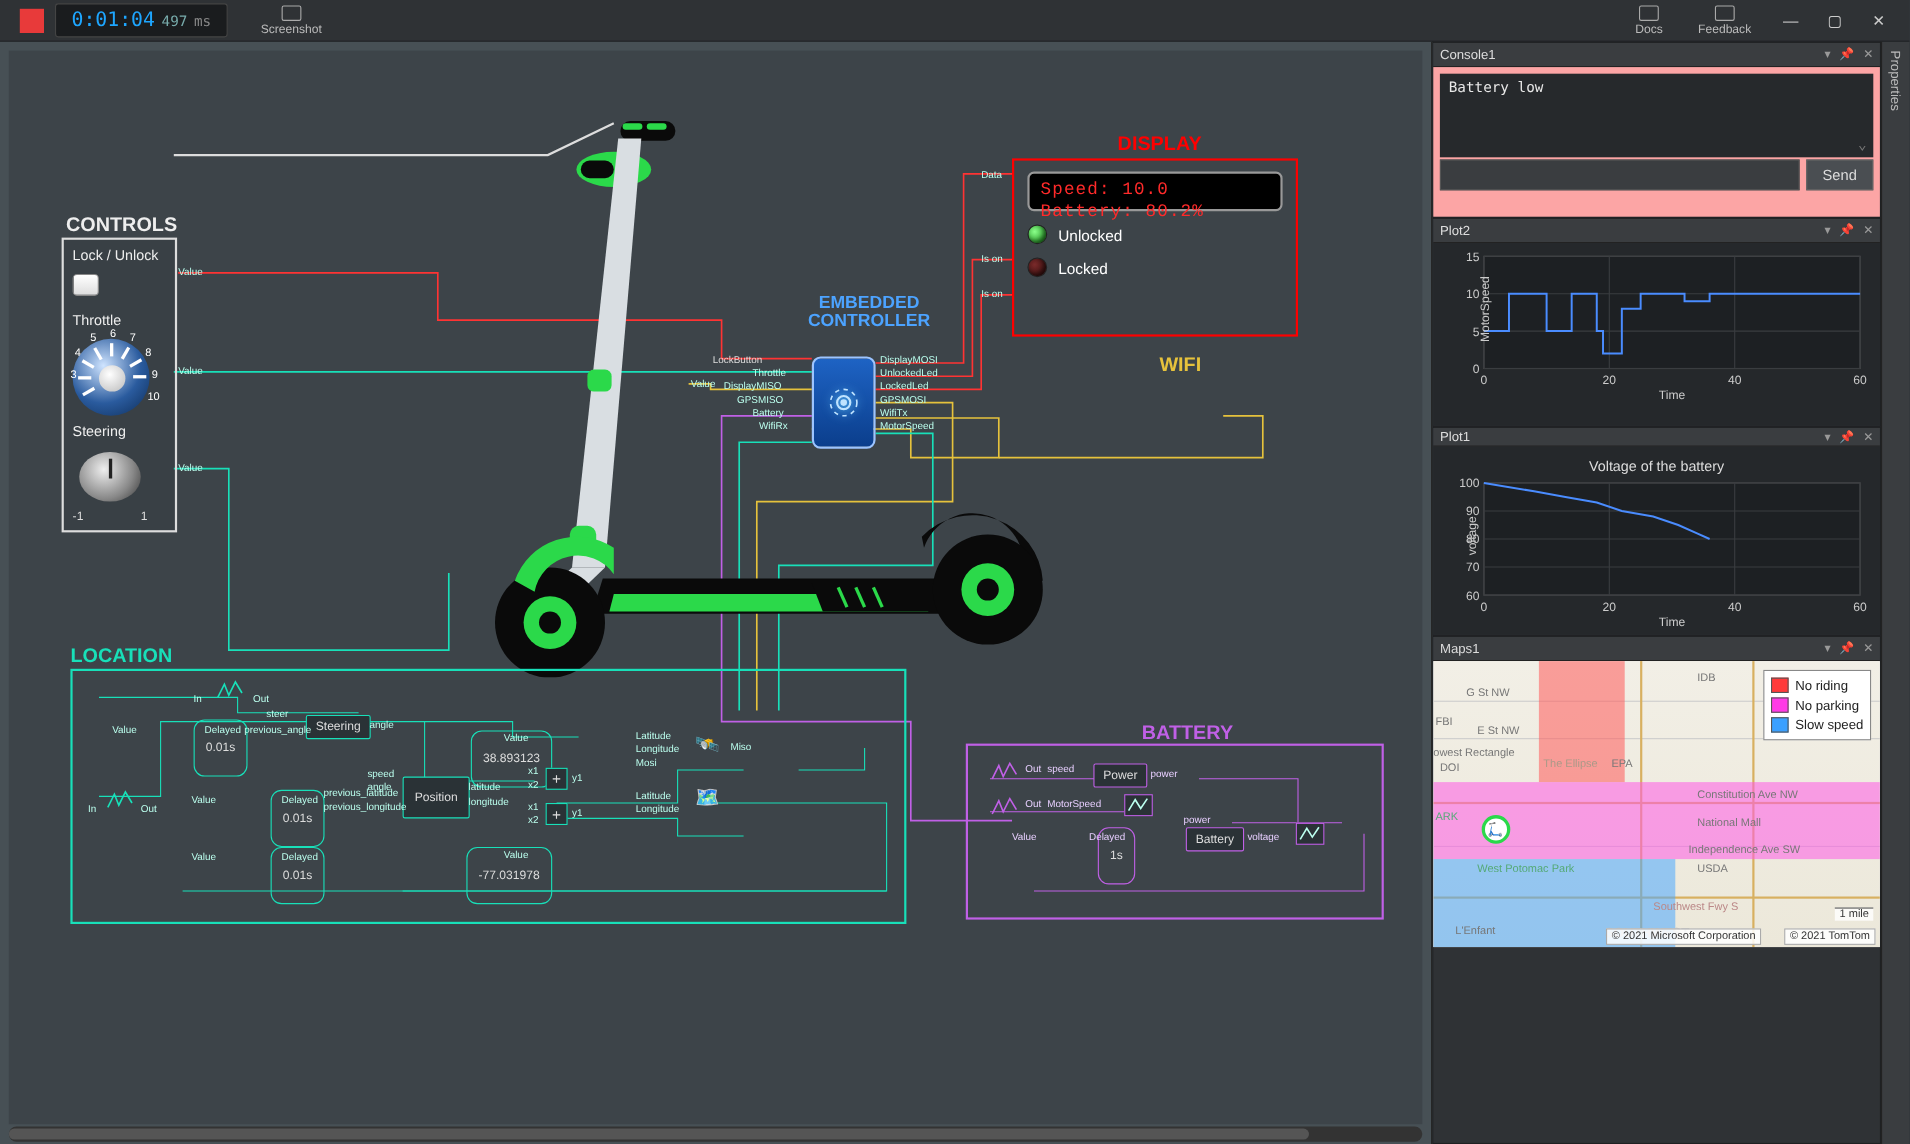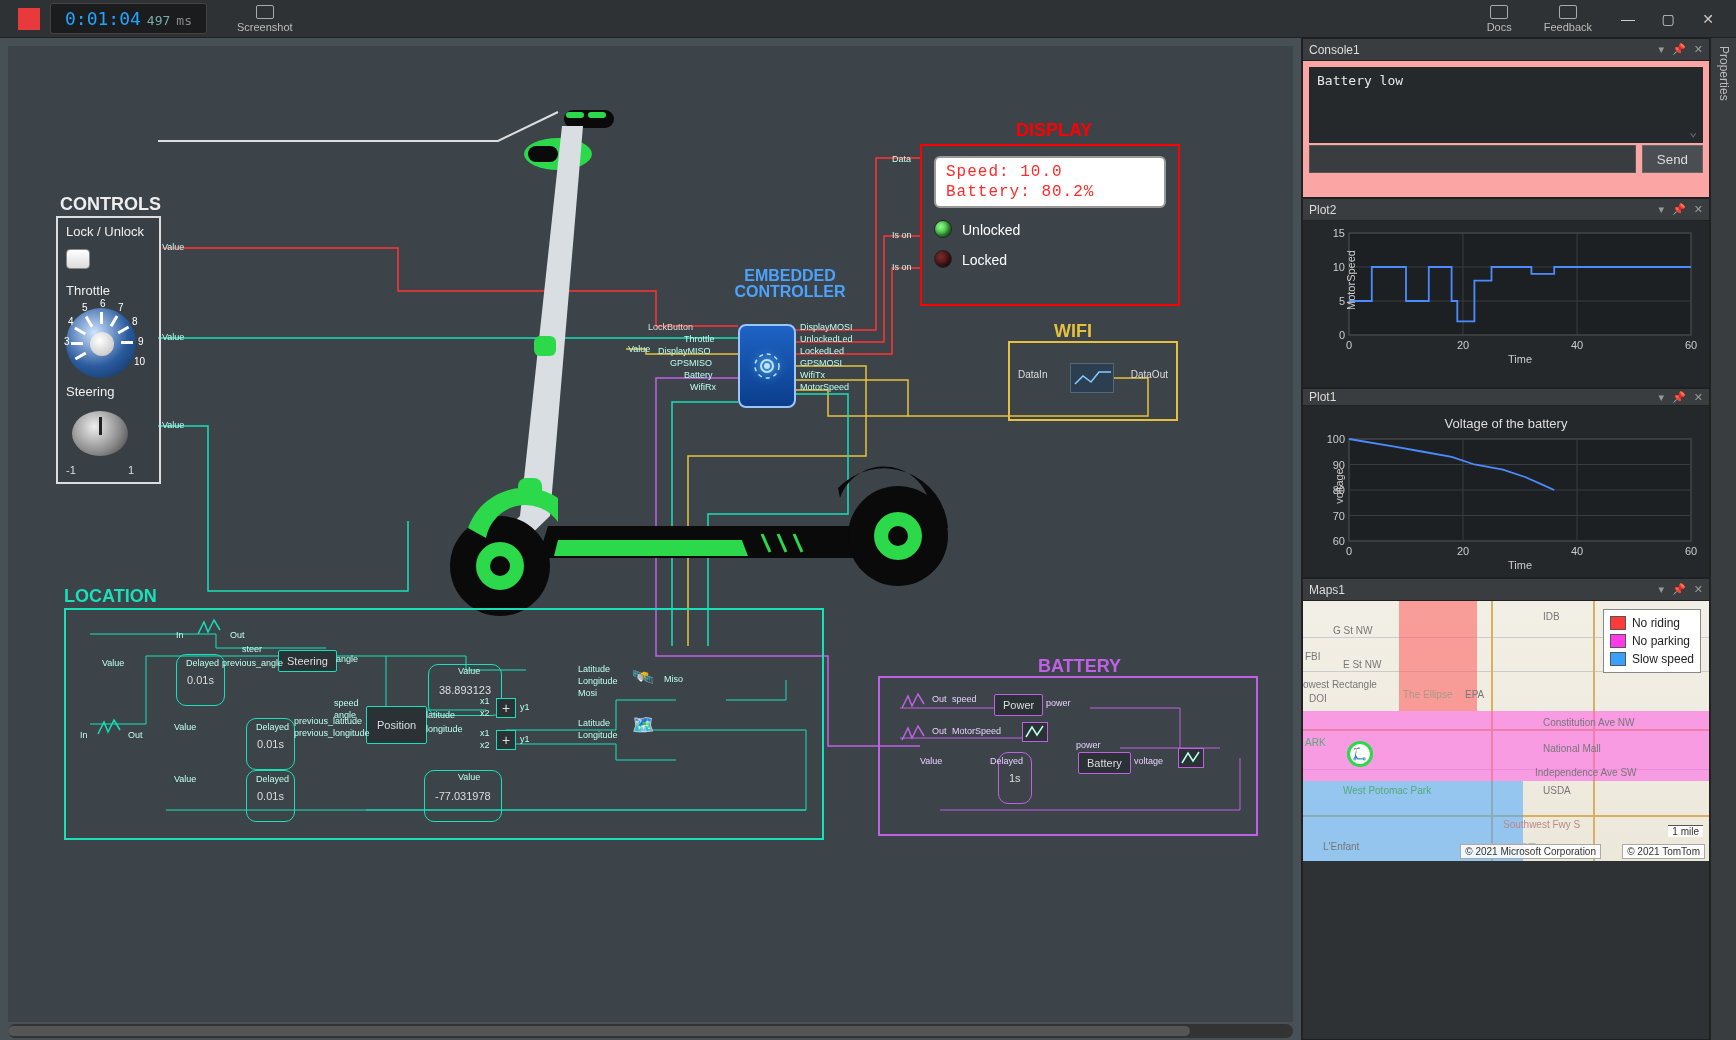--- a/index.html
+++ b/index.html
@@ -63,21 +63,21 @@
   .knob-steer { width:56px; height:56px; border-radius:50%; background:radial-gradient(circle at 40% 35%, #eee,#888 60%,#333); position:relative; margin:6px 0 0 6px;}
   .knob-steer .ptr { position:absolute; width:3px; height:18px; background:#222; left:27px; top:6px; transform-origin:2px 22px;}
   .steer-row { display:flex; justify-content:space-between; font-size:11px; margin-top:2px; color:#ddd;}
   
   #ec-label { left:702px; top:222px; width:160px; text-align:center; color:#4ca3ff; font-size:16px; line-height:16px;}
   #ec-box { position:absolute; left:730px; top:278px; width:58px; height:84px; background:linear-gradient(#1e63c4,#0b3e8c); border:2px solid #9cc4ff; border-radius:8px; display:flex; align-items:center; justify-content:center;}
   #ec-box svg { filter: drop-shadow(0 0 4px #6cf);}
   
   #display-label { left:1008px; top:74px; color:#f00; }
   #display-box { left:912px; top:98px; width:260px; height:162px; border-color:#f00; padding:10px 12px;}
-  #lcd { background:#ffffff; border:2px solid #999; border-radius:6px; height:52px; padding:4px 10px; font-family:"Courier New",monospace; font-size:16px; color:#ff2a2a; line-height:20px; letter-spacing:1px;}
+  #lcd { background:#000000; border:2px solid #999; border-radius:6px; height:36px; padding:4px 10px; font-family:"Courier New",monospace; font-size:16px; color:#ff2a2a; line-height:20px; letter-spacing:1px;}
   .led-row { display:flex; align-items:flex-end; gap:10px; margin-top:12px; color:#fff; font-size:14px;}
   .led { width:18px; height:18px; border-radius:50%; border:1px solid #222; box-shadow:inset -2px -2px 4px rgba(0,0,0,0.5);}
   .led.green { background:radial-gradient(circle at 35% 35%, #8aff8a, #0a7d0a);}
   .led.red-off { background:radial-gradient(circle at 35% 35%, #7a2a2a, #2a0a0a);}
   
   #wifi-label { left:1046px; top:275px; color:#e6c23c; }
   #wifi-box { left:1000px; top:295px; width:170px; height:80px; border-color:#e6c23c; }
   #wifi-inner { position:absolute; left:60px; top:20px; width:44px; height:30px; background:#2b3f51; border:1px solid #567;}
   .port-lbl { position:absolute; font-size:10px; color:#ddd; }
   
@@ -270,29 +270,20 @@
         <div class="led-row">
           <div class="led red-off"></div>
           <span>Locked</span>
         </div>
       </div>
       <div class="tiny-lbl" style="left:884px;top:108px">Data</div>
       <div class="tiny-lbl" style="left:884px;top:184px">Is on</div>
       <div class="tiny-lbl" style="left:884px;top:216px">Is on</div>
 
       <div class="region-label" id="wifi-label">WIFI</div>
-      <div id="wifi-box" class="block-box">
-        <div id="wifi-inner">
-          <svg width="44" height="30">
-              <polyline points="4,20 12,12 20,18 28,8 40,8" fill="none" stroke="#8cf" stroke-width="1.5"></polyline>
-            </svg>
-        </div>
-        <span class="port-lbl" style="left:8px;top:26px">DataIn</span>
-        <span class="port-lbl" style="right:8px;top:26px">DataOut</span>
-      </div>
 
       <div class="region-label" id="loc-label">LOCATION</div>
       <div id="loc-box" class="block-box">
         <svg class="wire" style="left:0;top:0;width:100%;height:100%">
           <polyline points="24,114 80,114 80,46 320,46 320,100 420,100" fill="none" stroke="#18e0b9" stroke-width="1"></polyline>
           <polyline points="24,24 150,24 150,38 260,38" fill="none" stroke="#18e0b9" stroke-width="1"></polyline>
           <polyline points="320,46 400,46 400,60 460,60" fill="none" stroke="#18e0b9" stroke-width="1"></polyline>
           <polyline points="440,120 550,120 550,90 610,90" fill="none" stroke="#18e0b9" stroke-width="1"></polyline>
           <polyline points="440,134 550,134 550,150 610,150" fill="none" stroke="#18e0b9" stroke-width="1"></polyline>
           <polyline points="660,90 720,90 720,70" fill="none" stroke="#18e0b9" stroke-width="1"></polyline>

